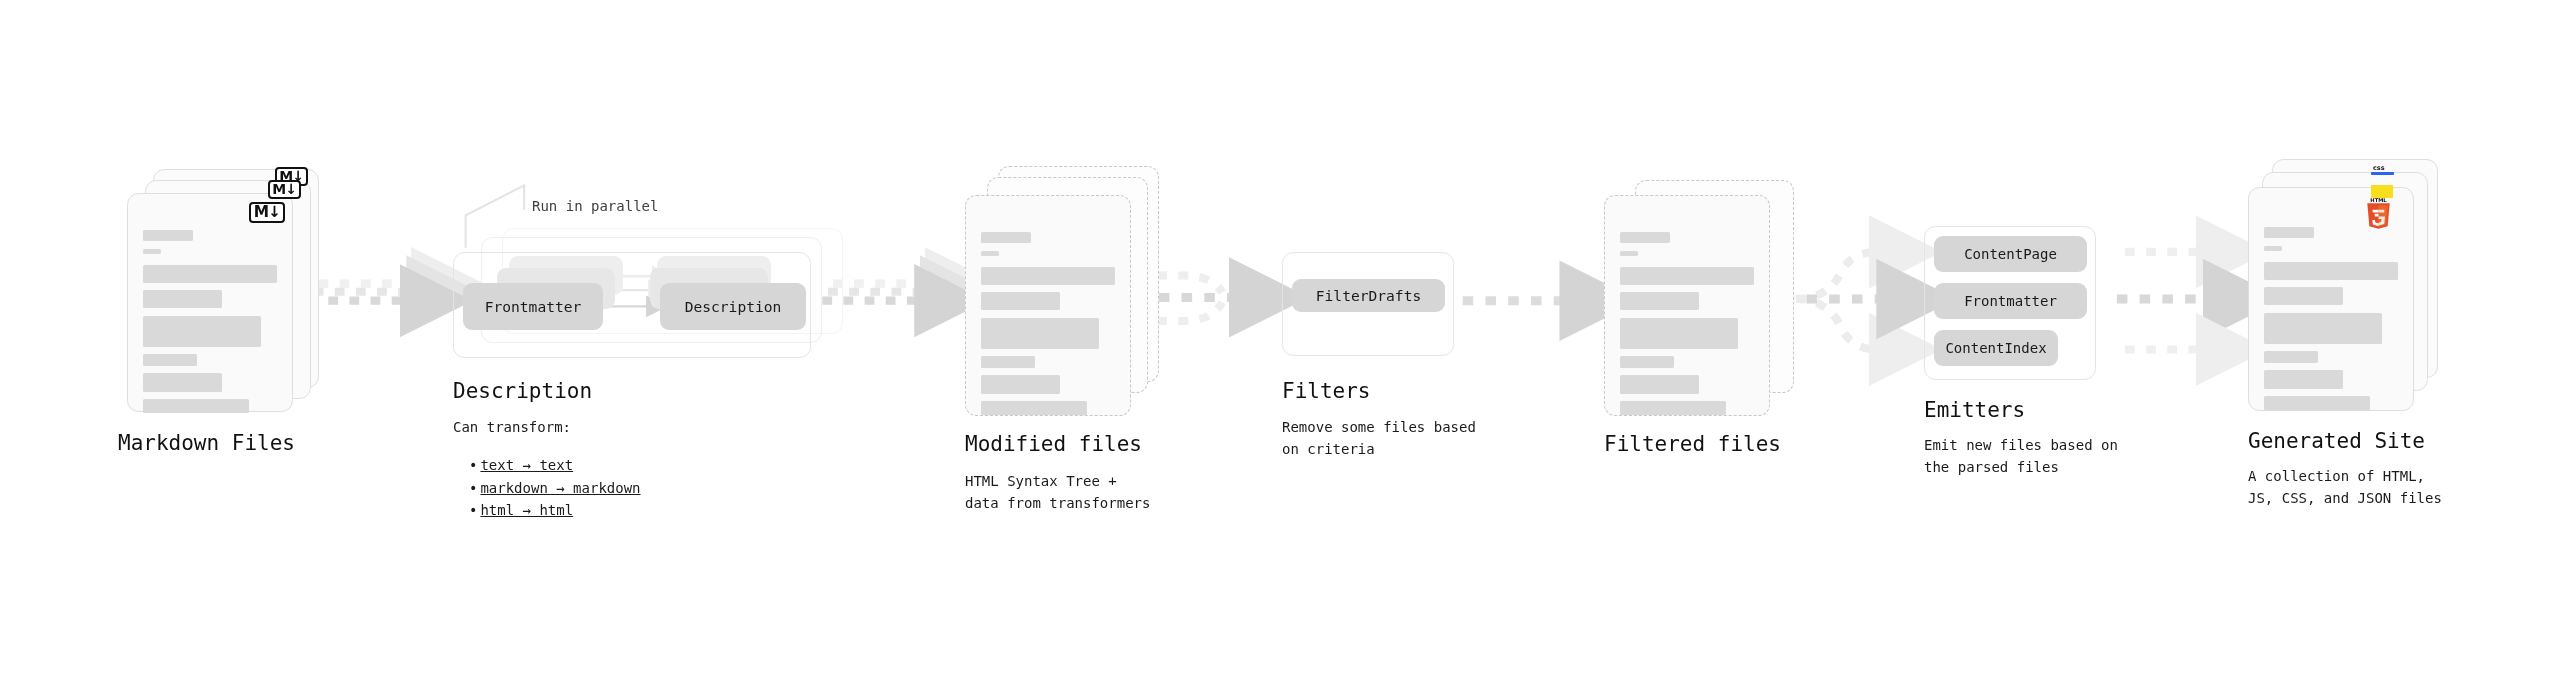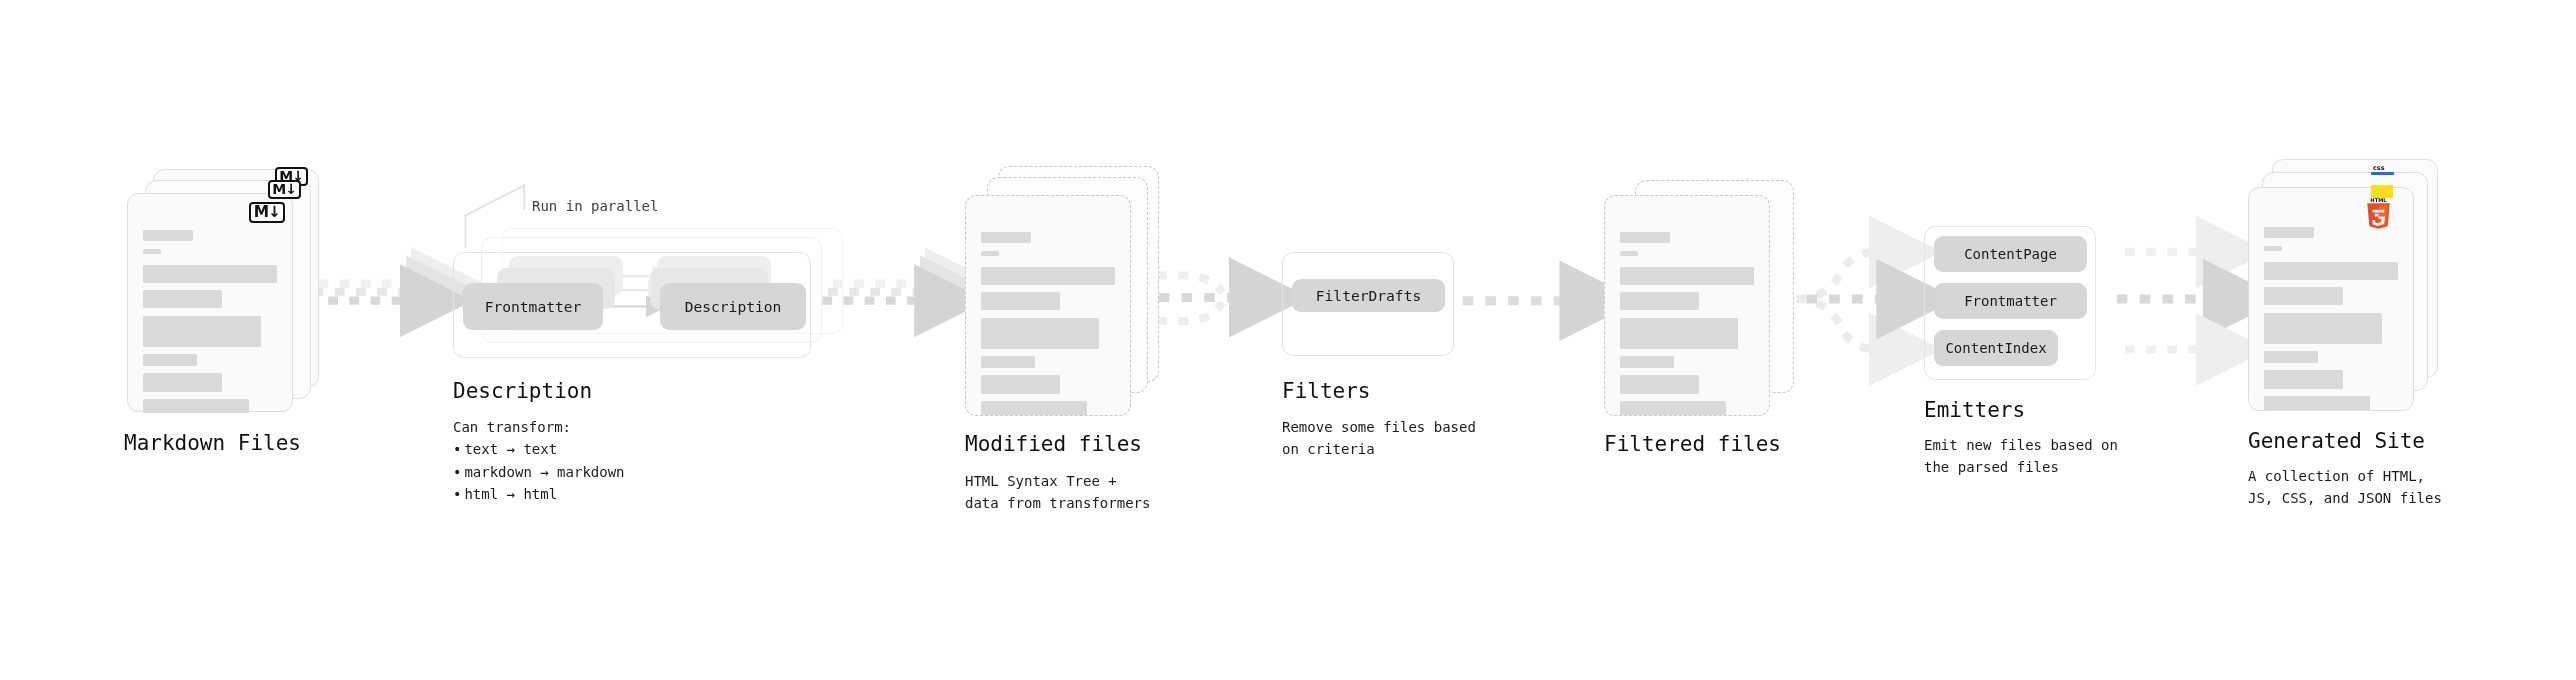--- a/index.html
+++ b/index.html
@@ -123,21 +123,21 @@
   }
   .hint {
     position: absolute;
     font-size: 14px;
     color: #404040;
     white-space: nowrap;
   }
 
   .bullets { position: absolute; font-size: 14px; line-height: 1.6; color: #1b1b1b; }
   .bullets .lead { display: block; }
-  .bullets ul { list-style: none; margin: 0; padding: 0; }
+  .bullets ul { list-style: none; margin: 16px; padding: 0; text-decoration: underline; }
   .bullets li { display: block; padding-left: 11.4px; position: relative; }
   .bullets li::before {
     content: "\2022";
     position: absolute;
     left: 0;
     color: #1b1b1b;
   }
 
   svg.overlay {
     position: absolute;
@@ -231,21 +231,21 @@
       <span>M↓</span>
     </div>
     <div class="md-badge" style="left:268px; top:180px; width:32.5px; height:18.7px; font-size:14px;">
       <span>M↓</span>
     </div>
     <div class="md-badge" style="left:249px; top:202px; width:36px; height:21px; font-size:15.4px;">
       <span>M↓</span>
     </div>
   </div>
 
-  <div class="title" style="left:124px; top:431px;text-align:right;">Markdown Files</div>
+  <div class="title" style="left:118px; top:431px;text-align:right;">Markdown Files</div>
 
   <div>
 
     <div class="proc-box faded2" style="left:502px; top:228px; width:341px; height:106px;"></div>
     <div class="proc-box faded1" style="left:481px; top:237px; width:341px; height:106px;"></div>
     <div class="proc-box" style="left:453px; top:252px; width:358px; height:106px;"></div>
 
     <div class="chip ghost2" style="left:509px; top:256px; width:114px; height:39px; font-size:14px;">
       <span>Frontmatter</span>
     </div>

